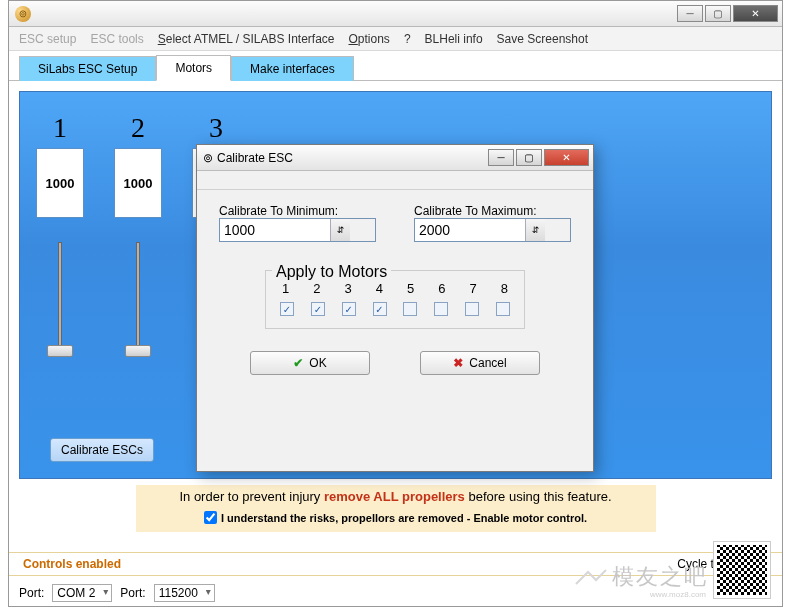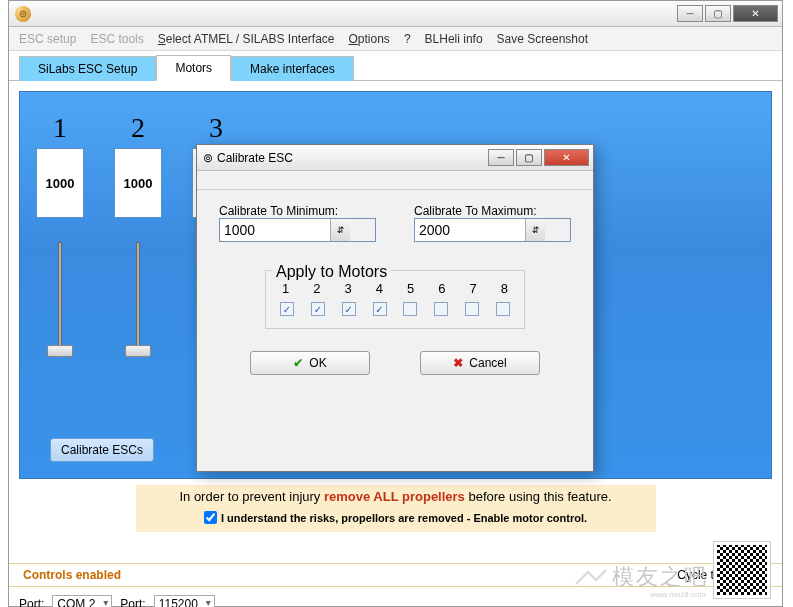--- a/index.html
+++ b/index.html
@@ -41,21 +41,21 @@
 .slider-track { width: 4px; height: 110px; background: linear-gradient(90deg,#888,#ddd,#888); border:1px solid #666; position:relative;}
 .slider-thumb { width: 26px; height: 12px; background: linear-gradient(#f5f5f5,#cfcfcf); border:1px solid #888; border-radius:2px; position:absolute; bottom:-6px; left:-12px;}
 
 .calibrate-btn-wrap { position:absolute; bottom: 16px; left: 30px; }
 .calibrate-btn { padding: 4px 10px; font-size:12px; background: linear-gradient(#d4e8ff,#b6d5f5); border:1px solid #6a9fcf; border-radius:3px; cursor:pointer;}
 
 
 .warn-strip { background: #fceecb; text-align:center; padding:2px 0; margin: 6px auto 0; width: 520px;}
 .warn-text { font-size: 13px; }
 .warn-red { color:#c43218; font-weight:bold; }
-.ack-row { background: #fceecb; text-align:center; padding:3px 0 4px; margin:0 auto 21px; width:520px;}
+.ack-row { background: #fceecb; text-align:center; padding:3px 0 4px; margin:0 auto 10px; width:520px;}
 .ack-row label { font-size: 11px; font-weight: bold; display:inline-flex; align-items:center; gap:4px;}
 
 
 .statusrow { display:flex; padding: 4px 14px; font-size:12px; border-top:1px solid #e5d39a; border-bottom:1px solid #e5d39a; background:#fff;}
 .statusrow .left { color:#cc6a00; font-weight:bold; flex:1;}
 .statusrow .right { }
 .cycnum { color:#0a3ea0; font-weight:bold; margin-left:8px;}
 
 
 .portrow { display:flex; align-items:center; gap:8px; padding:8px 10px; font-size:12px; }

